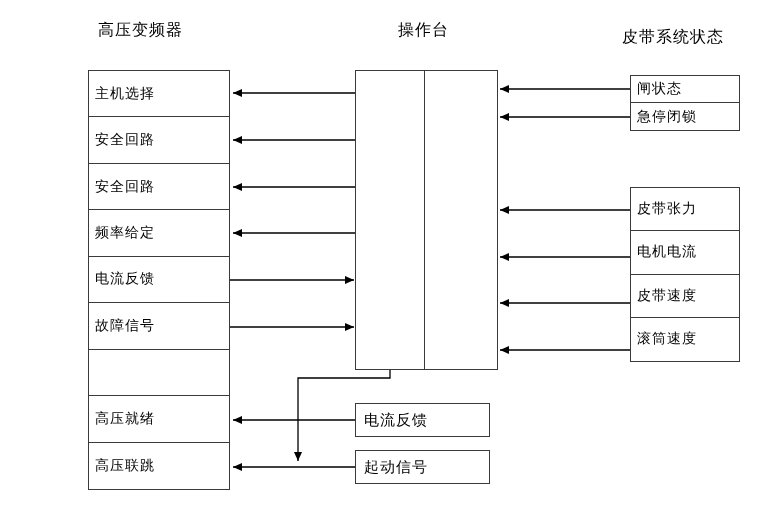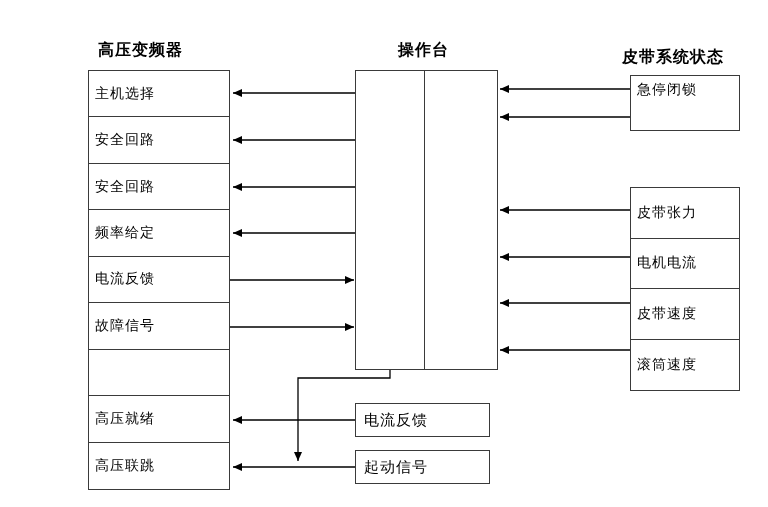--- a/index.html
+++ b/index.html
@@ -9,24 +9,23 @@
     width: 768px;
     height: 507px;
     background: #ffffff;
     font-family: "DejaVu Sans", "Liberation Sans", sans-serif;
     color: #000000;
     overflow: hidden;
   }
   .hdr {
     position: absolute;
     font-size: 16px;
-    font-weight: 700;
+    font-weight: 400;
     letter-spacing: 1px;
     white-space: nowrap;
-    margin-top: 20px;
   }
   .tbl {
     position: absolute;
     border: 1px solid #3a3a3a;
     display: grid;
     background: #ffffff;
   }
   .tbl .row {
     border-bottom: 1px solid #3a3a3a;
     display: flex;
@@ -88,24 +87,25 @@
     <div class="row"></div>
     <div class="row">高压就绪</div>
     <div class="row">高压联跳</div>
   </div>
 
   <div class="console">
     <div class="divider"></div>
   </div>
 
   <div class="tbl" style="left:630px; top:75px; width:110px; height:56px; grid-template-rows: repeat(2, 1fr);">
+    <div class="row">闸状态</div>
     <div class="row">急停闭锁</div>
   </div>
 
-  <div class="tbl" style="left:630px; top:187px; width:110px; height:204px; grid-template-rows: repeat(4, 1fr);">
+  <div class="tbl" style="left:630px; top:187px; width:110px; height:175px; grid-template-rows: repeat(4, 1fr);">
     <div class="row">皮带张力</div>
     <div class="row">电机电流</div>
     <div class="row">皮带速度</div>
     <div class="row">滚筒速度</div>
   </div>
 
   <div class="bbox" style="left:355px; top:403px; width:135px; height:34px;">电流反馈</div>
   <div class="bbox" style="left:355px; top:450px; width:135px; height:34px;">起动信号</div>
 
   <svg class="wires" viewBox="0 0 768 507">

